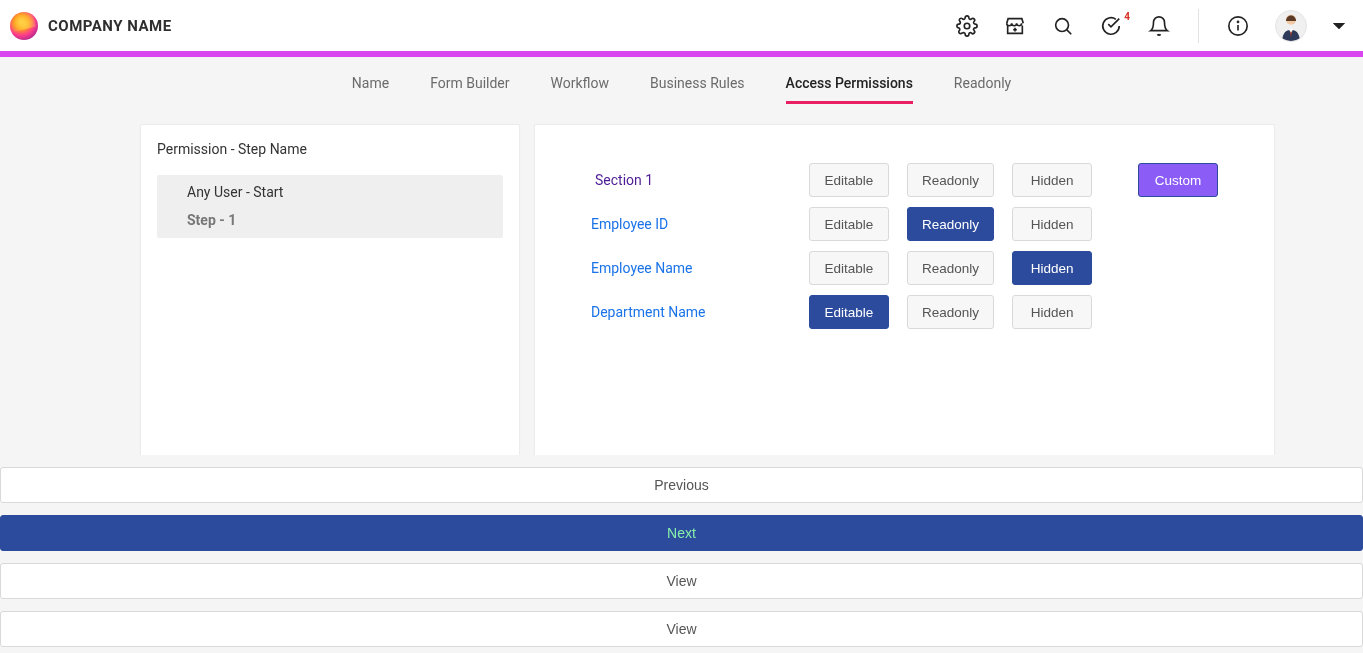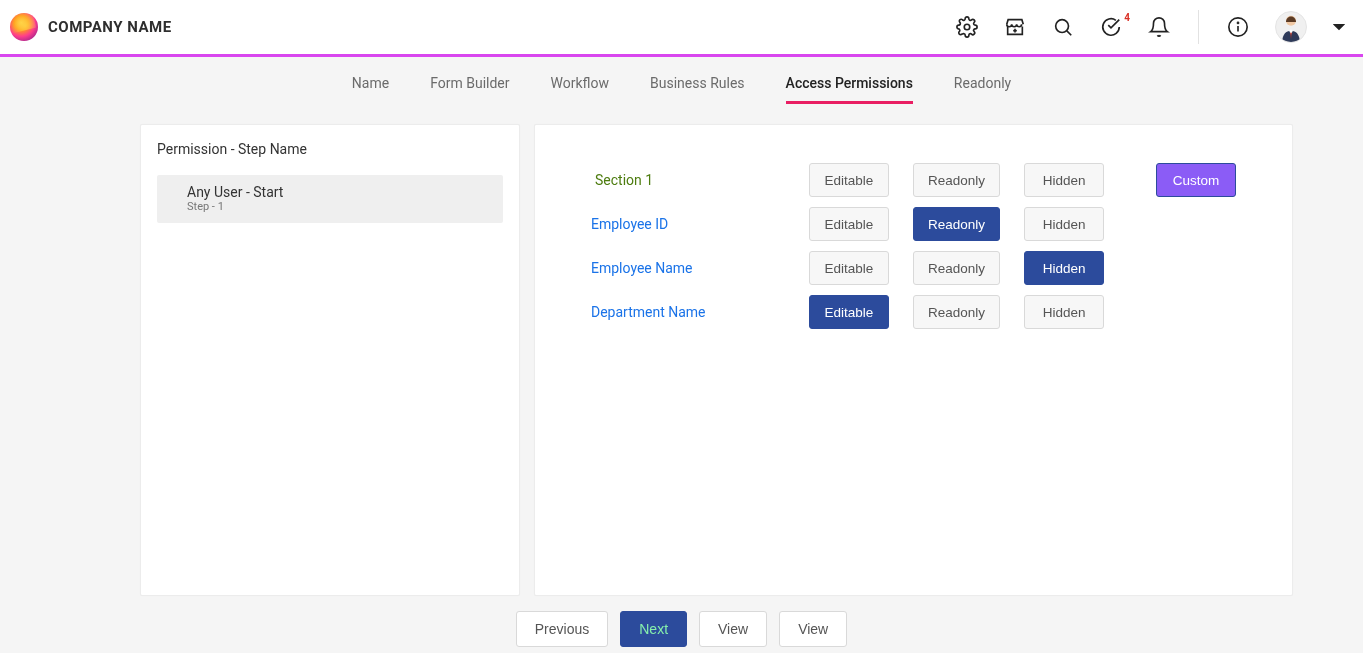--- a/index.html
+++ b/index.html
@@ -12,21 +12,21 @@
     width: 1363px;
     height: 653px;
     overflow: hidden;
     position: relative;
   }
 
   
   .header {
     background: #fff;
     height: 57px;
-    border-bottom: 3px solid #d946ef;
+    border-bottom: 6px solid #d946ef;
     display: flex;
     align-items: center;
     padding: 0 18px 0 10px;
   }
   .logo-wrap {
     display: flex;
     align-items: center;
     gap: 10px;
   }
   .logo-mark {
@@ -147,38 +147,38 @@
     font-weight: 400;
     color: #333;
     margin-bottom: 18px;
   }
   .step-card {
     background: #efefef;
     border-radius: 2px;
     padding: 9px 30px 10px;
   }
   .step-card .title { font-size: 14px; color:#333; }
-  .step-card .sub { font-size: 11px; color:#777; margin-top: 0; }
+  .step-card .sub { font-size: 14px; color:#777; margin-top: 12px; font-weight: bold; }
 
   
   .perm-grid {}
   .perm-row {
     display: flex;
     align-items: center;
     margin-bottom: 10px;
   }
   .perm-label {
     width: 218px;
     text-align: left;
     padding-right: 32px;
     font-size: 14px;
   }
-  .perm-label.section { color:#4d7c0f; text-align:left; padding-left: 4px; }
+  .perm-label.section { color:#4c1d95; text-align:left; padding-left: 4px; }
   .perm-label.field { color:#1a73e8; }
-  .btn-group { display:flex; gap: 24px; align-items: flex-end; }
+  .btn-group { display:flex; gap: 18px; align-items: flex-end; }
   .pbtn {
     min-width: 80px;
     height: 34px;
     padding: 0 14px;
     border: 1px solid #d9d9d9;
     background: #f7f7f7;
     color: #555;
     border-radius: 3px;
     font-size: 13.5px;
     cursor: pointer;
@@ -201,20 +201,21 @@
   .footer-bar {
     position: absolute;
     bottom: 0;
     left: 0;
     right: 0;
     display: flex;
     justify-content: center;
     gap: 12px;
     padding: 12px 0 6px;
     background: #f5f5f5;
+    flex-direction: column;
   }
   .fbtn {
     height: 36px;
     padding: 0 18px;
     background: #fff;
     border: 1px solid #d9d9d9;
     border-radius: 3px;
     color: #555;
     font-size: 14px;
     cursor: pointer;

